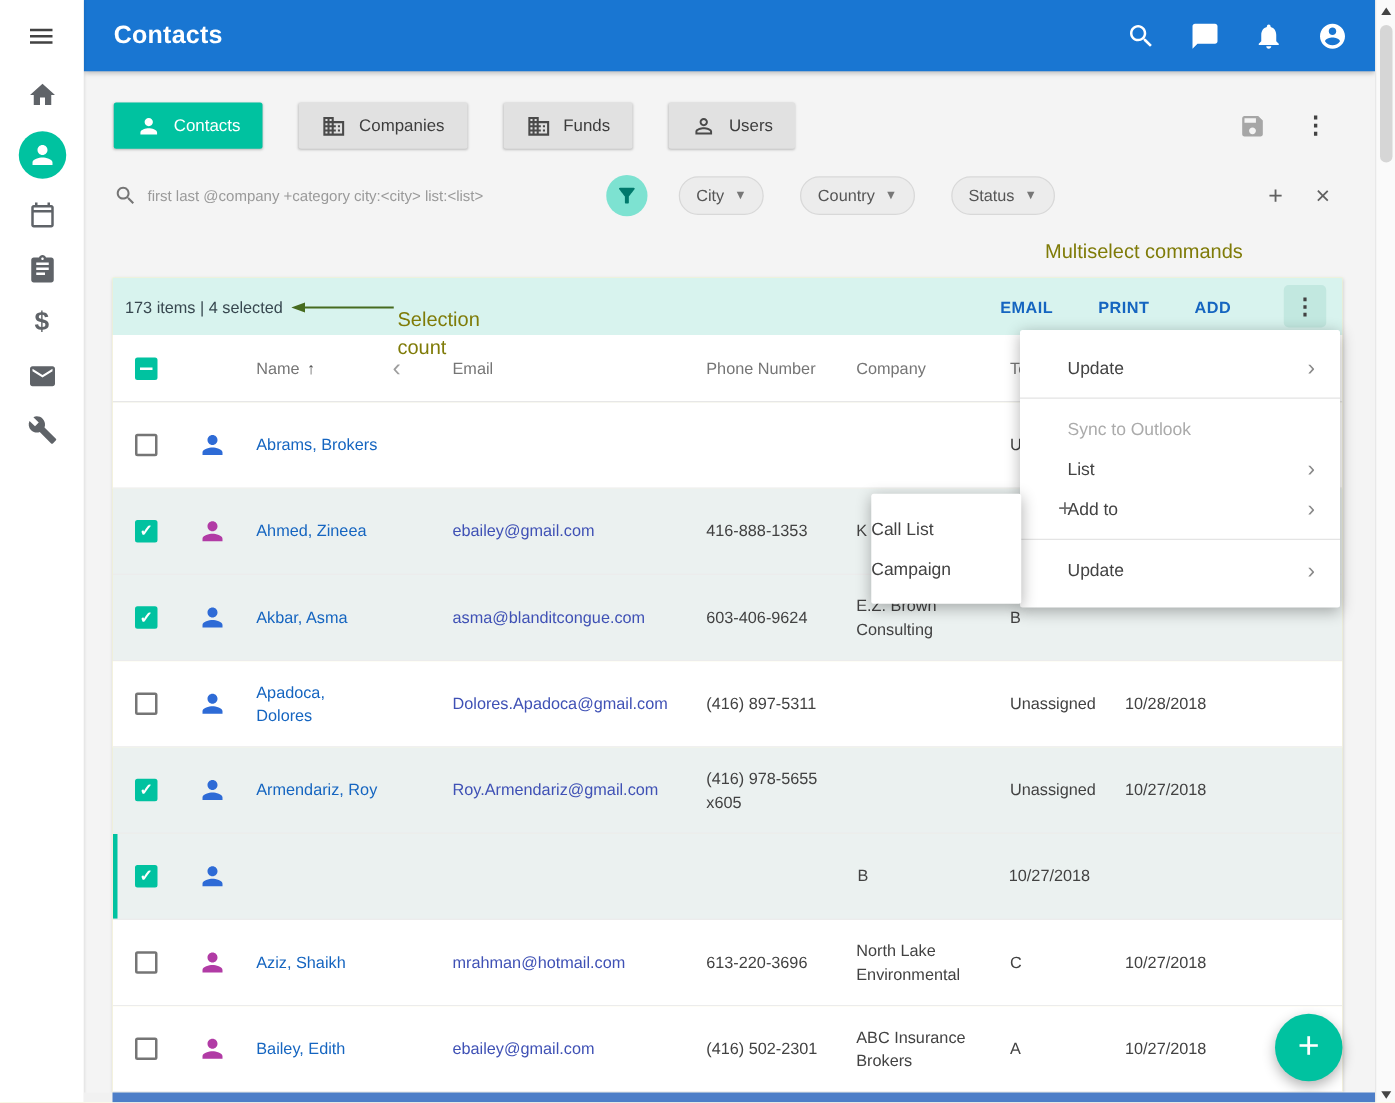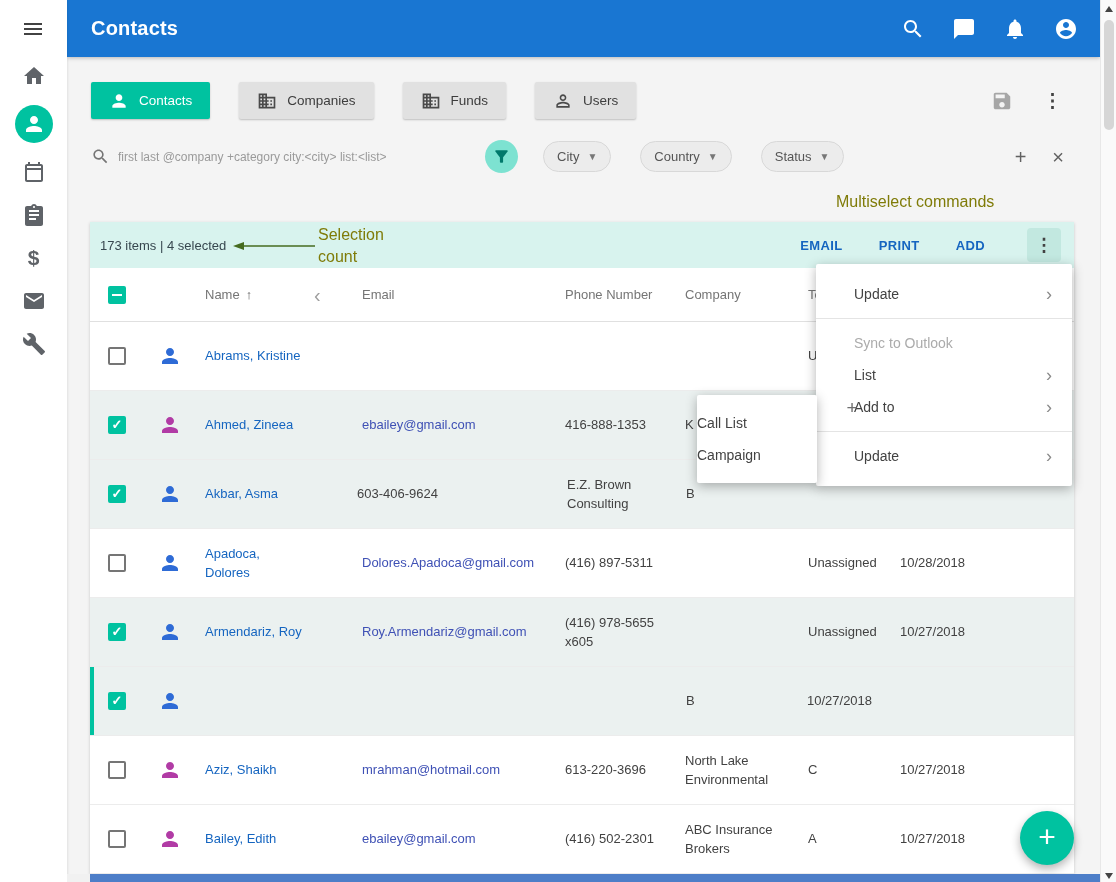--- a/index.html
+++ b/index.html
@@ -85,21 +85,21 @@
 .mi-chevron{position:absolute;right:20px;color:#8a8a8a;font-size:18px;line-height:1}
 .mi-lead{position:absolute;left:24px;width:24px;text-align:center;color:#6f6f6f;font-size:19px;line-height:1}
 .mi.disabled{color:#ababab;cursor:default}
 .mdiv{height:1px;background:#e4e4e4;margin:8px 0}
 .submenu{position:absolute;left:697px;top:395px;width:120px;background:#fff;box-shadow:0 3px 12px rgba(0,0,0,.3);padding:12px 0;z-index:31;border-radius:2px}
 .smi{height:32px;display:flex;align-items:center;font-size:14px;color:#424242;cursor:pointer}
 
 
 .ann{position:absolute;color:var(--annotation);font-size:16px;z-index:40}
 .ann-multi{left:836px;top:193px;white-space:nowrap}
-.ann-sel{left:318px;top:224px;width:90px;line-height:1.35}
+.ann-sel{left:318px;top:246px;width:90px;line-height:1.35}
 .ann-arrow{position:absolute;left:233px;top:239px;z-index:40}
 
 
 .fab{position:absolute;left:1020px;top:811px;width:54px;height:54px;border-radius:50%;background:var(--accent);box-shadow:0 4px 10px rgba(0,0,0,.3);display:flex;align-items:center;justify-content:center;z-index:25;cursor:pointer}
 .fab span{color:#fff;font-size:30px;margin-top:-3px}
 
 
 .vscroll{position:absolute;right:0;top:0;width:16px;height:882px;background:#fafafa;border-left:1px solid #e8e8e8;z-index:50}
 .vs-up{position:absolute;top:6px;left:4px;width:0;height:0;border-left:4px solid transparent;border-right:4px solid transparent;border-bottom:6px solid #444;cursor:pointer}
 .vs-down{position:absolute;bottom:3px;left:4px;width:0;height:0;border-left:4px solid transparent;border-right:4px solid transparent;border-top:6px solid #444;cursor:pointer}
@@ -273,21 +273,21 @@
           <span class="cb"></span>
         </div>
       <div class="cell c-av">
           <span class="avatar">
             <svg viewBox="0 0 24 24" fill="#2e6bd6">
               <path d="M12 12c2.21 0 4-1.79 4-4s-1.79-4-4-4-4 1.79-4 4 1.79 4 4 4zm0 2c-2.67 0-8 1.34-8 4v2h16v-2c0-2.66-5.33-4-8-4z"></path>
             </svg>
           </span>
         </div>
       <div class="cell c-name">
-          <a class="namelink">Abrams, Kristine</a>
+          <a class="namelink">Abrams, Brokers</a>
         </div>
       <div class="cell"></div>
       <div class="cell c-email"><a class="emaillink"></a></div>
       <div class="cell c-phone"></div>
       <div class="cell c-company"></div>
       <div class="cell c-terr">Unassigned</div>
       <div class="cell c-date"></div>
     </div>
 
     <div class="trow selected">
@@ -320,20 +320,21 @@
           <span class="avatar">
             <svg viewBox="0 0 24 24" fill="#2e6bd6">
               <path d="M12 12c2.21 0 4-1.79 4-4s-1.79-4-4-4-4 1.79-4 4 1.79 4 4 4zm0 2c-2.67 0-8 1.34-8 4v2h16v-2c0-2.66-5.33-4-8-4z"></path>
             </svg>
           </span>
         </div>
       <div class="cell c-name">
           <a class="namelink">Akbar, Asma</a>
         </div>
       <div class="cell"></div>
+      <div class="cell c-email"><a class="emaillink">asma@blanditcongue.com</a></div>
       <div class="cell c-phone">603-406-9624</div>
       <div class="cell c-company">E.Z. Brown Consulting</div>
       <div class="cell c-terr">B</div>
       <div class="cell c-date"></div>
     </div>
 
     <div class="trow">
       <div class="cell c-cb">
           <span class="cb"></span>
         </div>

